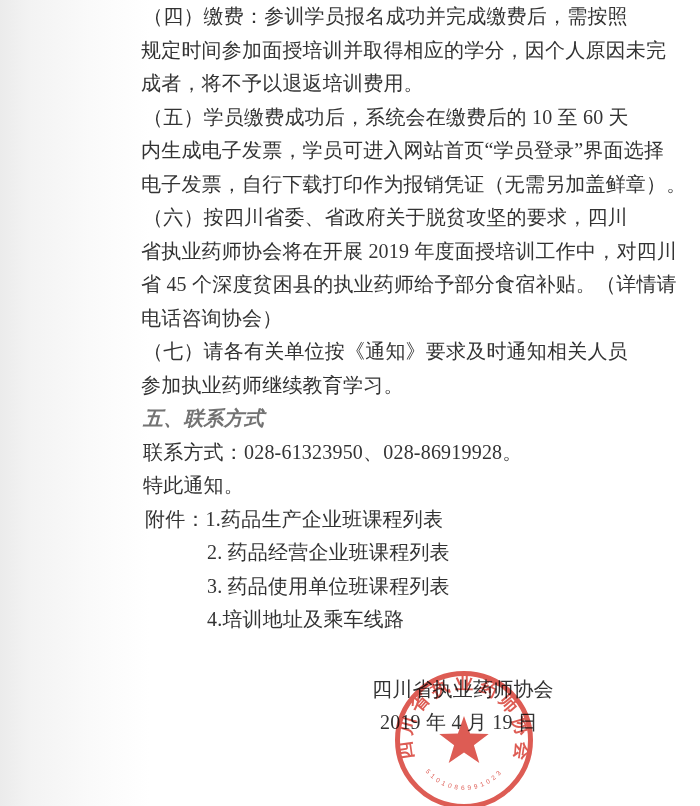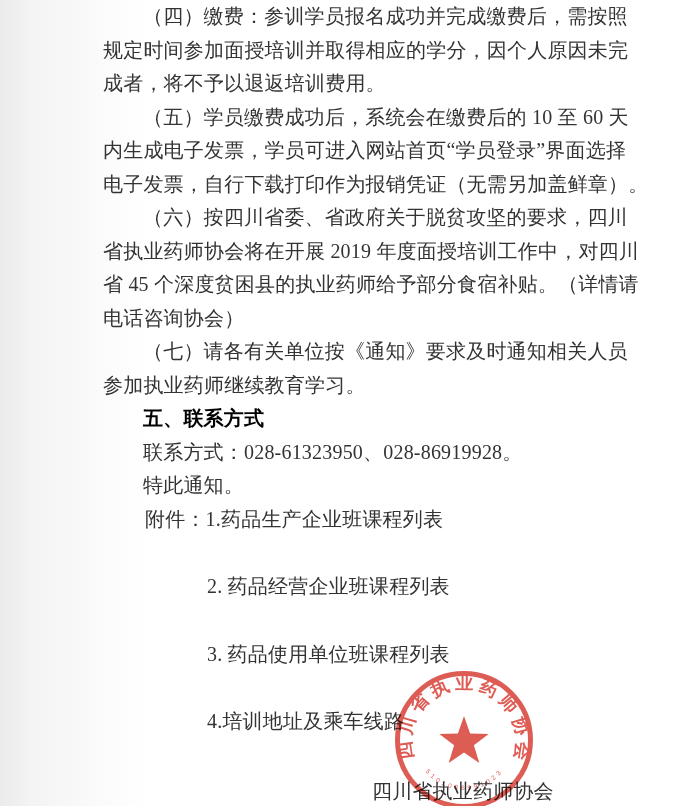--- a/index.html
+++ b/index.html
@@ -10,28 +10,28 @@
     font-family:"Liberation Serif","DejaVu Serif",serif;
   }
   .page{position:relative;width:700px;height:806px;}
   .text-flow{
     position:absolute;left:103px;top:0;width:560px;
     color:#333;font-size:20px;line-height:33.5px;
     white-space:pre;
   }
   .line{height:33.5px;letter-spacing:0.2px;}
   .indent{padding-left:40px;}
-  .flush{padding-left:0;}
+  .flush{padding-left:0;margin-left:38px;}
   .heading{
     padding-left:40px;
     font-family:"Liberation Sans","DejaVu Sans",sans-serif;
-    font-weight:bold;color:#000000;
+    font-weight:bold;color:#737373;font-style:italic;
   }
   .attach-first{padding-left:42px;}
-  .attach-item{padding-left:104px;margin-top:34px;}
+  .attach-item{padding-left:104px;}
   .signature{margin-top:36px;padding-left:269px;}
   .date{padding-left:277px;}
   
   .seal{
     position:absolute;left:384px;top:660px;width:160px;height:160px;
     opacity:0.88;mix-blend-mode:multiply;filter:blur(0.4px);
     pointer-events:none;
   }
 </style>
 </head>

